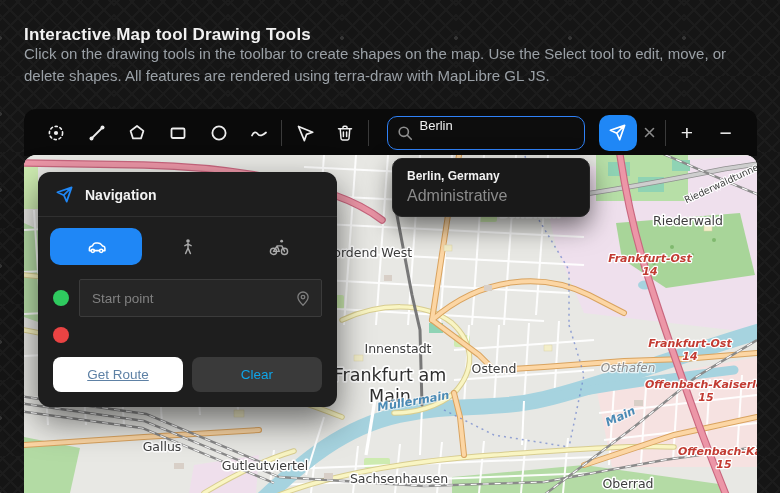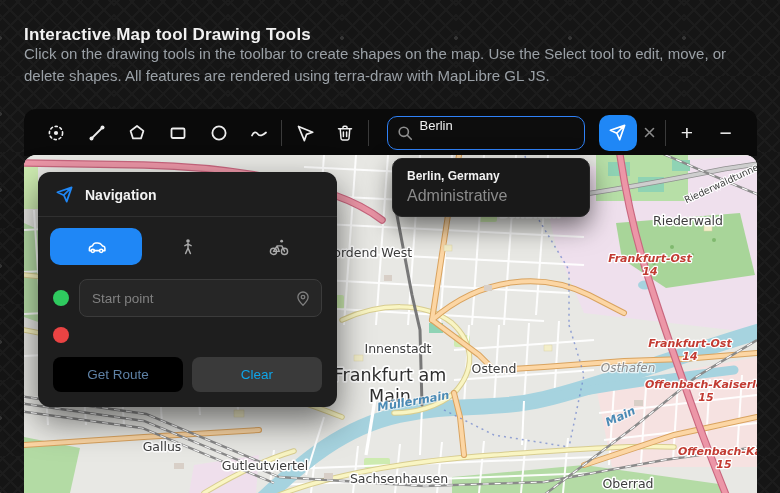--- a/index.html
+++ b/index.html
@@ -78,28 +78,28 @@
   }
   .np-header{display:flex;align-items:center;gap:11px;padding:13px 17px 12px;border-bottom:1px solid #303030;}
   .np-title{color:#f2f2f2;font-size:14px;font-weight:700;}
   .np-modes{display:flex;align-items:center;padding:11px 12px 4px;}
   .np-mode{flex:1;height:37px;display:flex;align-items:center;justify-content:center;background:none;border:none;border-radius:10px;cursor:pointer;}
   .np-mode.active{background:#1f87f6;}
   .np-row{display:flex;align-items:center;gap:10px;padding:10px 15px 0;}
   .np-dot{width:16px;height:16px;border-radius:50%;flex:none;}
   .np-input-wrap{position:relative;flex:1;height:38px;}
   .np-input-wrap input{
-    width:100%;height:100%;box-sizing:border-box;background:#262626;border:1px solid #3b3b3b;border-radius:8px;
+    width:100%;height:100%;box-sizing:border-box;background:#262626;border:1px solid #3b3b3b;border-radius:2px;
     color:#86efac;font-size:13.5px;padding:0 34px 0 12px;outline:none;font-family:"Liberation Sans",sans-serif;
   }
   .np-input-wrap input::placeholder,.search-wrap input::placeholder{color:#818181;}
   .np-input-wrap .pin{position:absolute;right:10px;top:10px;pointer-events:none;}
   .np-actions{display:flex;gap:9px;padding:14px 15px 15px;}
   .np-actions button{flex:1;height:35px;border:none;border-radius:8px;font-size:13.5px;cursor:pointer;font-family:"Liberation Sans",sans-serif;}
-  .btn-route{background:#000000;color:#5e81a5;}
+  .btn-route{background:#ffffff;color:#5e81a5;text-decoration:underline;}
   .btn-clear{background:#3a3a3a;color:#0ea5e9;}
 </style>
 </head>
 <body>
 
 <div class="stage">
 
   <div class="page-title">Interactive Map tool Drawing Tools</div>
   <div class="page-desc">Click on the drawing tools in the toolbar to create shapes on the map. Use the Select tool to edit, move, or delete shapes. All features are rendered using terra-draw with MapLibre GL JS.</div>
 

